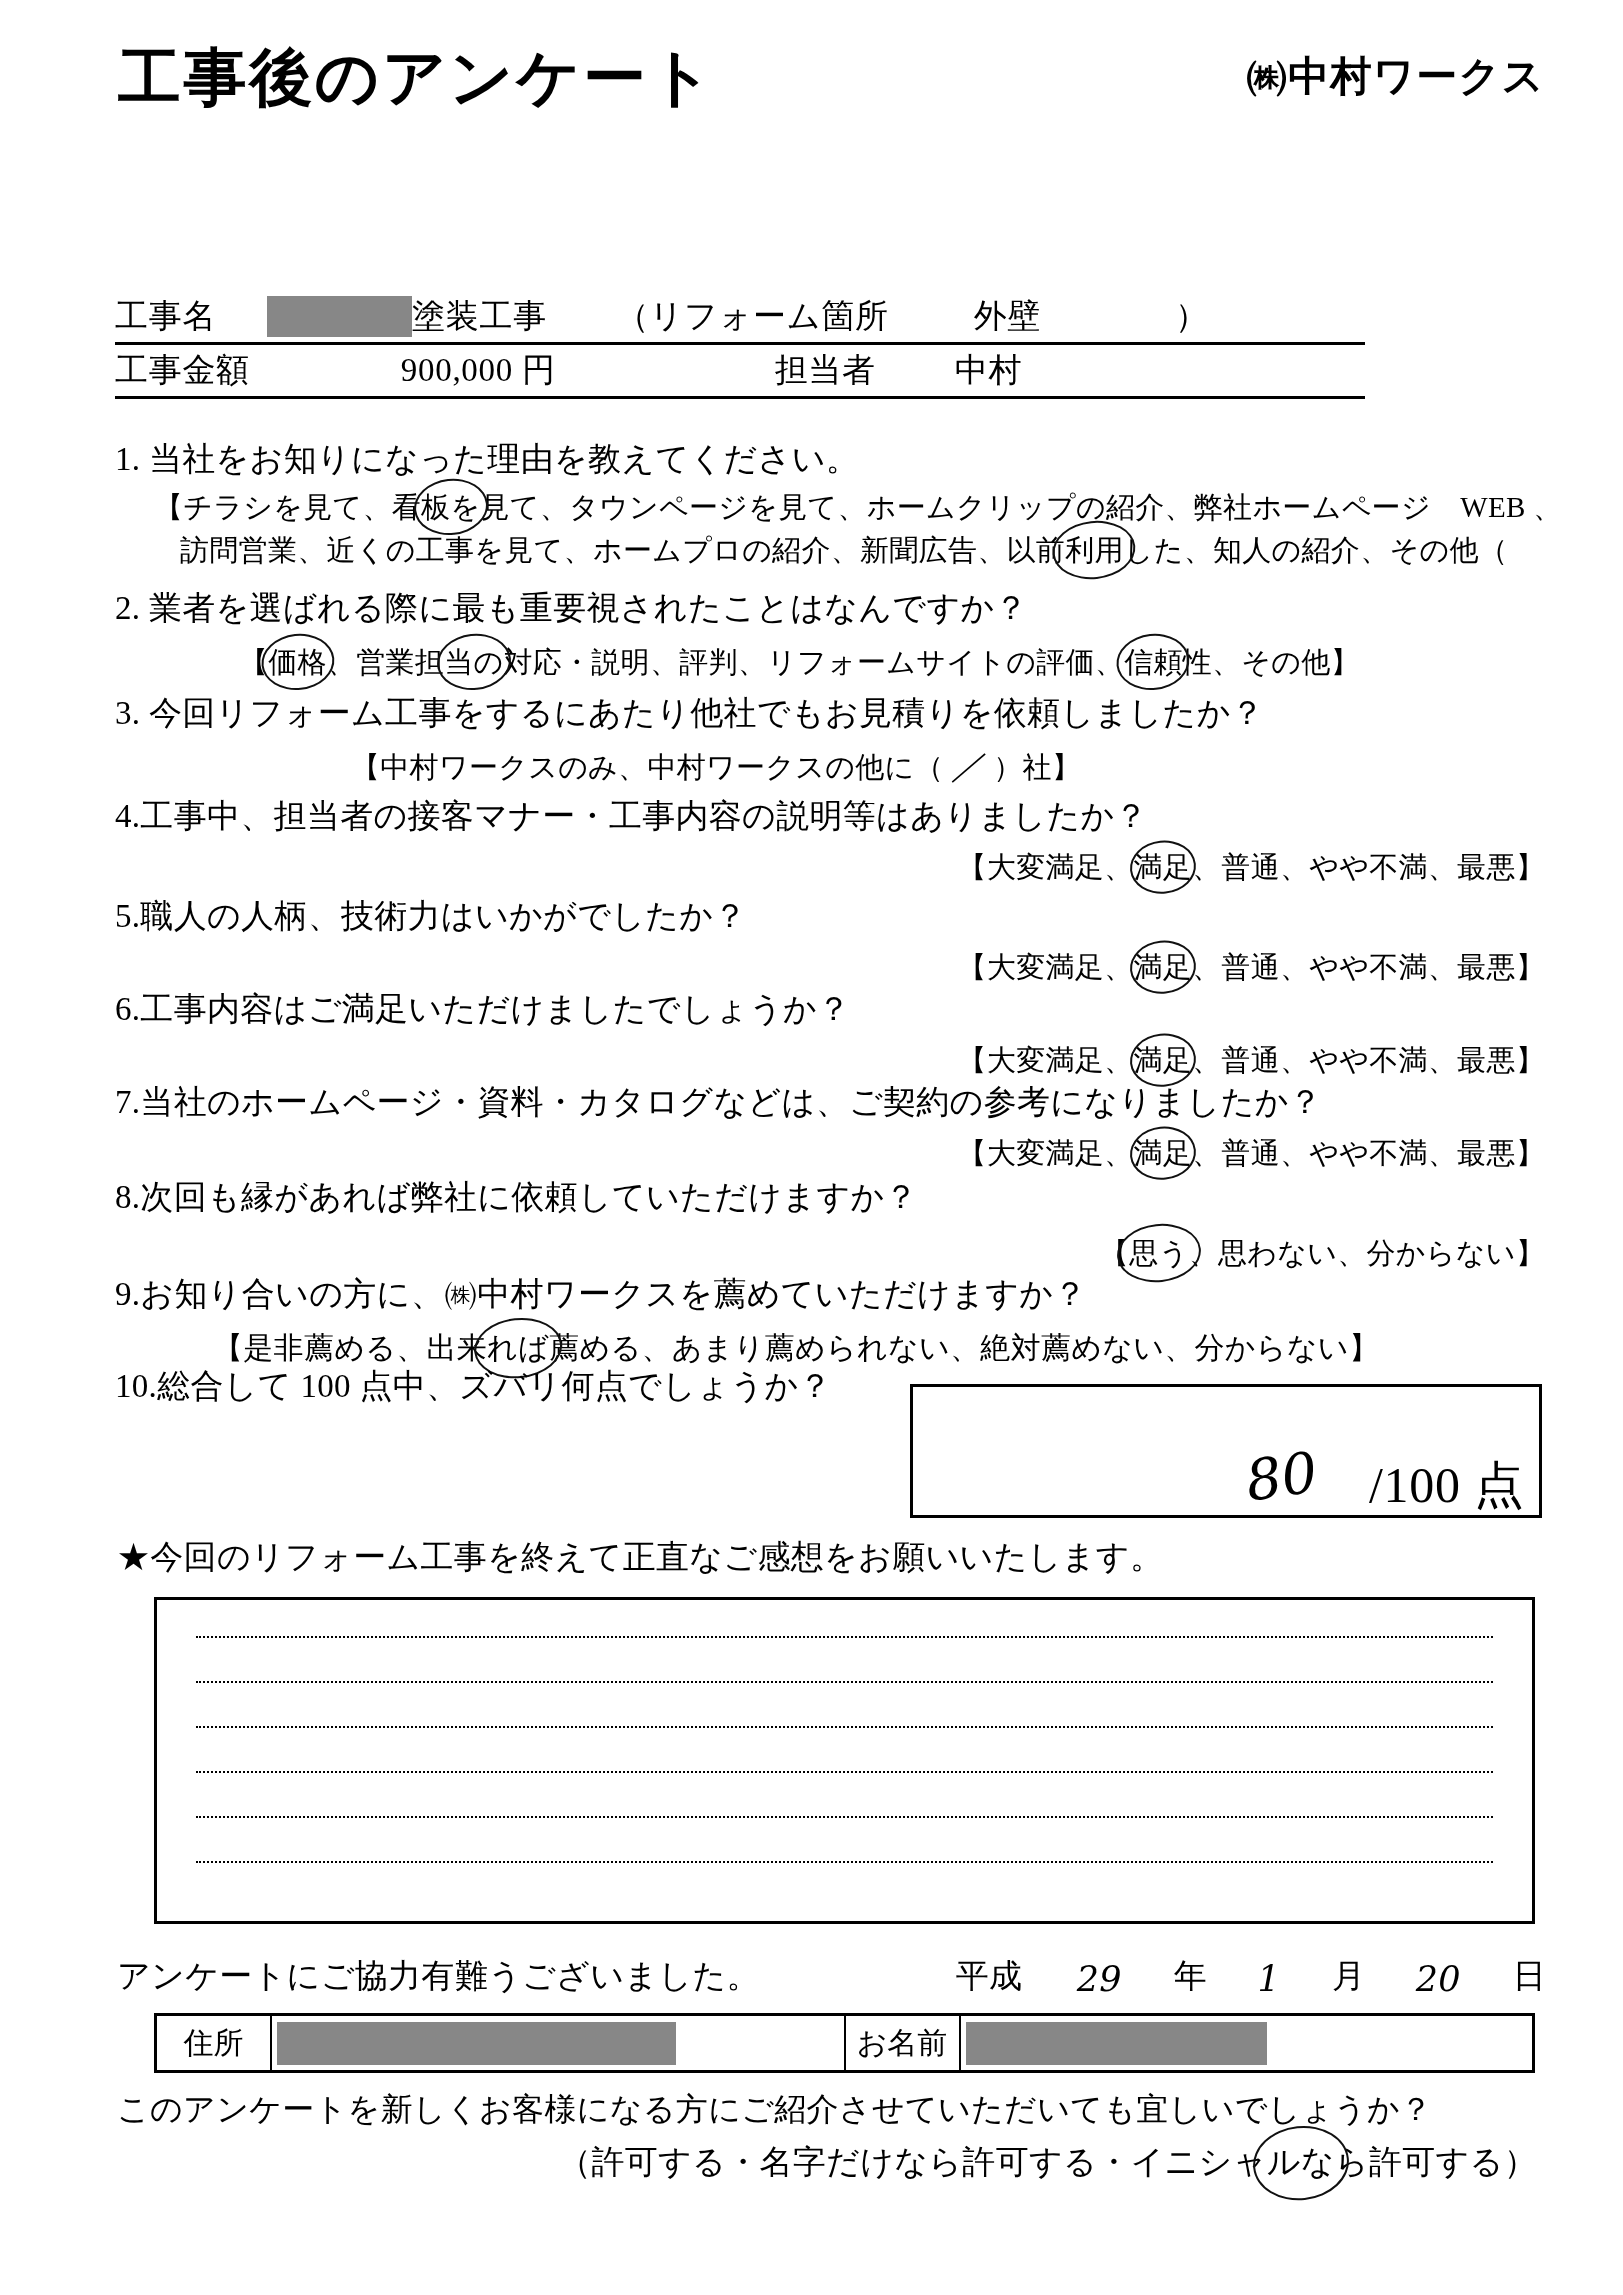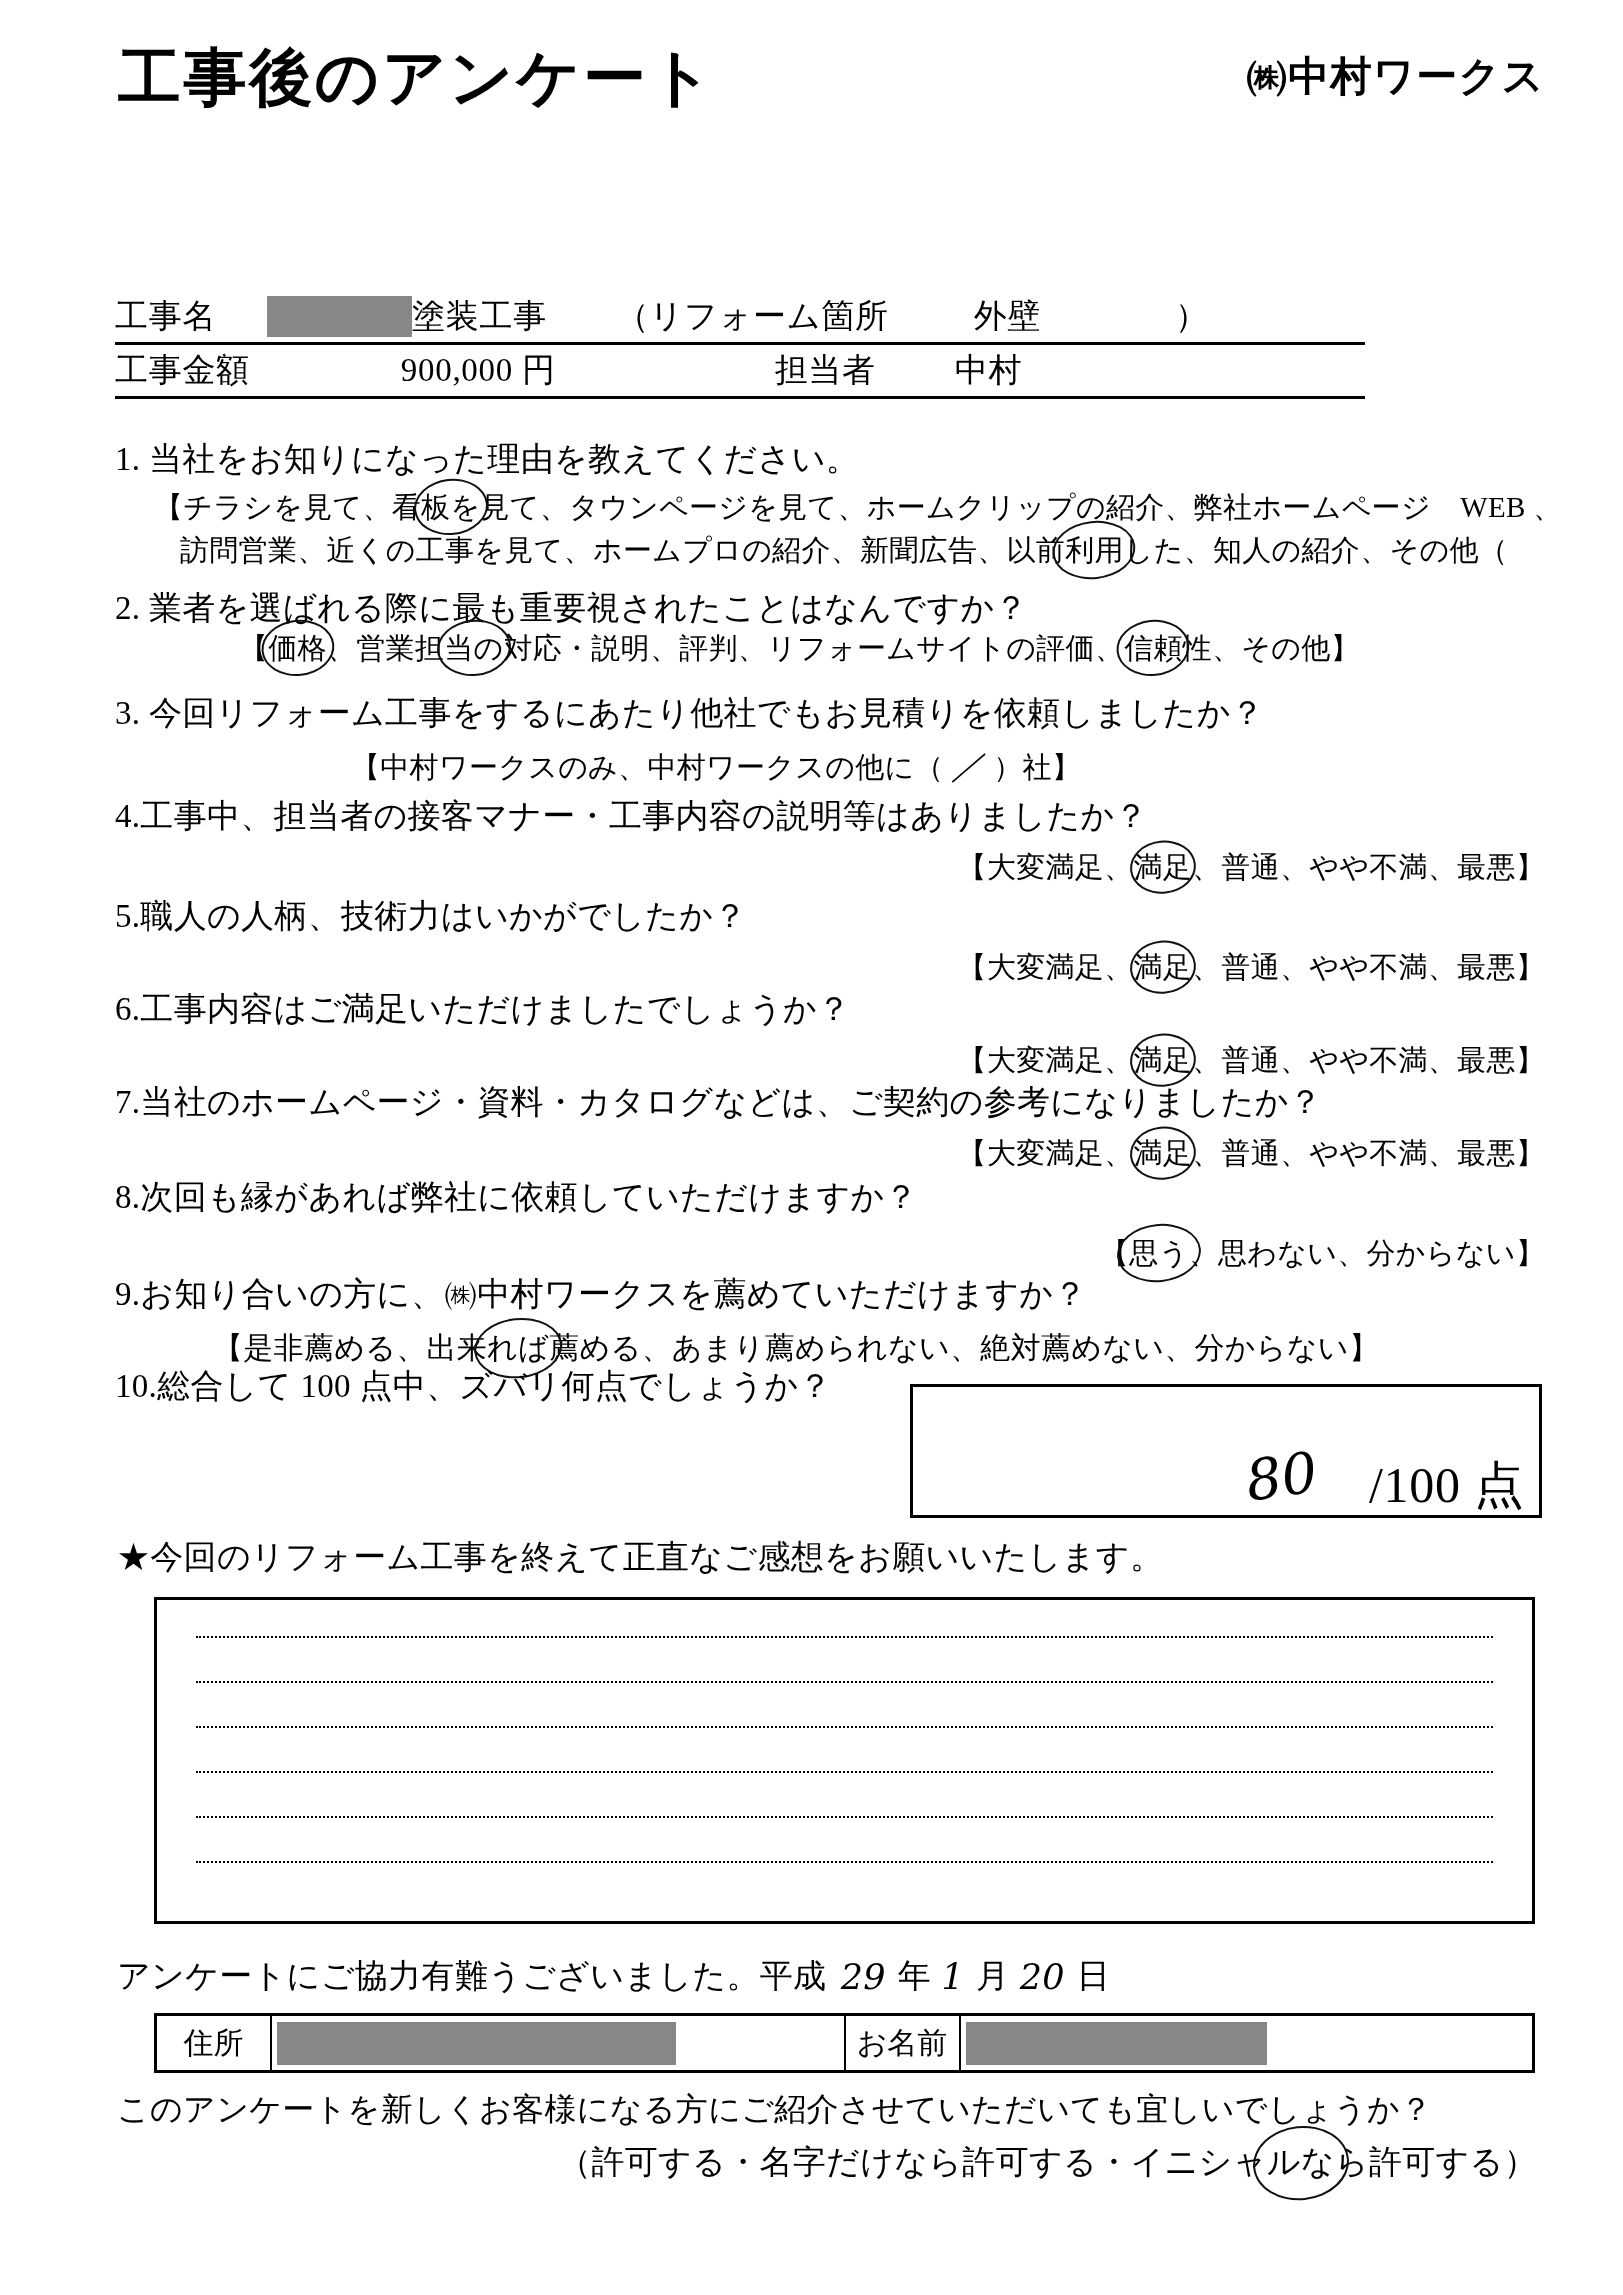--- a/index.html
+++ b/index.html
@@ -107,21 +107,21 @@
   }
   .q-text { white-space: nowrap; }
   .q-opts {
     font-size: 29px;
     white-space: nowrap;
     letter-spacing: 0.3px;
   }
   .opts-indent-1 { margin-left: 39px; margin-top: 10.5px; }
   .opts-indent-2 { margin-left: 39px; margin-top: 7.9px; }
   .opts-center  { margin-left: 164px; margin-top: 11.8px; }
-  .opts-mid     { margin-left: 124px; margin-top: 2px; }
+  .opts-mid     { margin-left: 124px; margin-top: 16px; }
   .opts-right   { text-align: right; margin-top: 13px; }
 
   
   .circ {
     position: relative;
     display: inline-block;
   }
   .circ::after {
     content: "";
     position: absolute;
@@ -208,22 +208,24 @@
     top: 1954px;
     width: 1420px;
     font-size: 33px;
     display: flex;
     align-items: baseline;
     letter-spacing: 0.3px;
     white-space: nowrap;
   }
   .thanks-text { }
   .date-wrap {
-    display: flex;
-    align-items: center;
+    margin-left: 196px;
+    display: flex;
+    align-items: flex-end;
+    gap: 40px;
   }
   .date-wrap .gengo { margin-right: 14.4px; }
   .date-wrap .unit { margin: 0 10.5px 0 11.8px; }
   .hand-date {
     font-family: "DejaVu Serif", serif;
     font-style: italic;
     font-size: 35px;
   }
 
   

